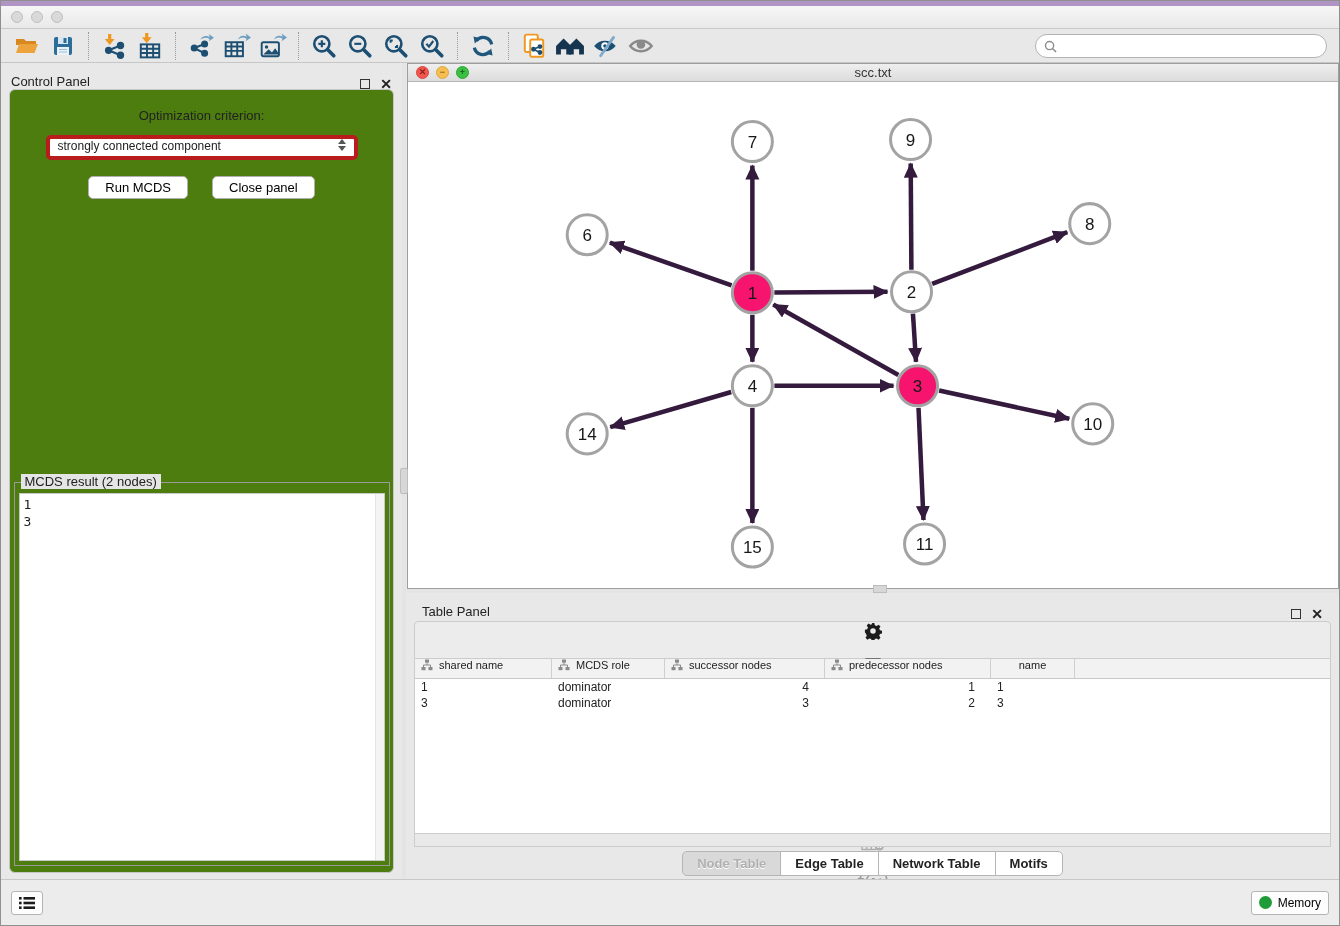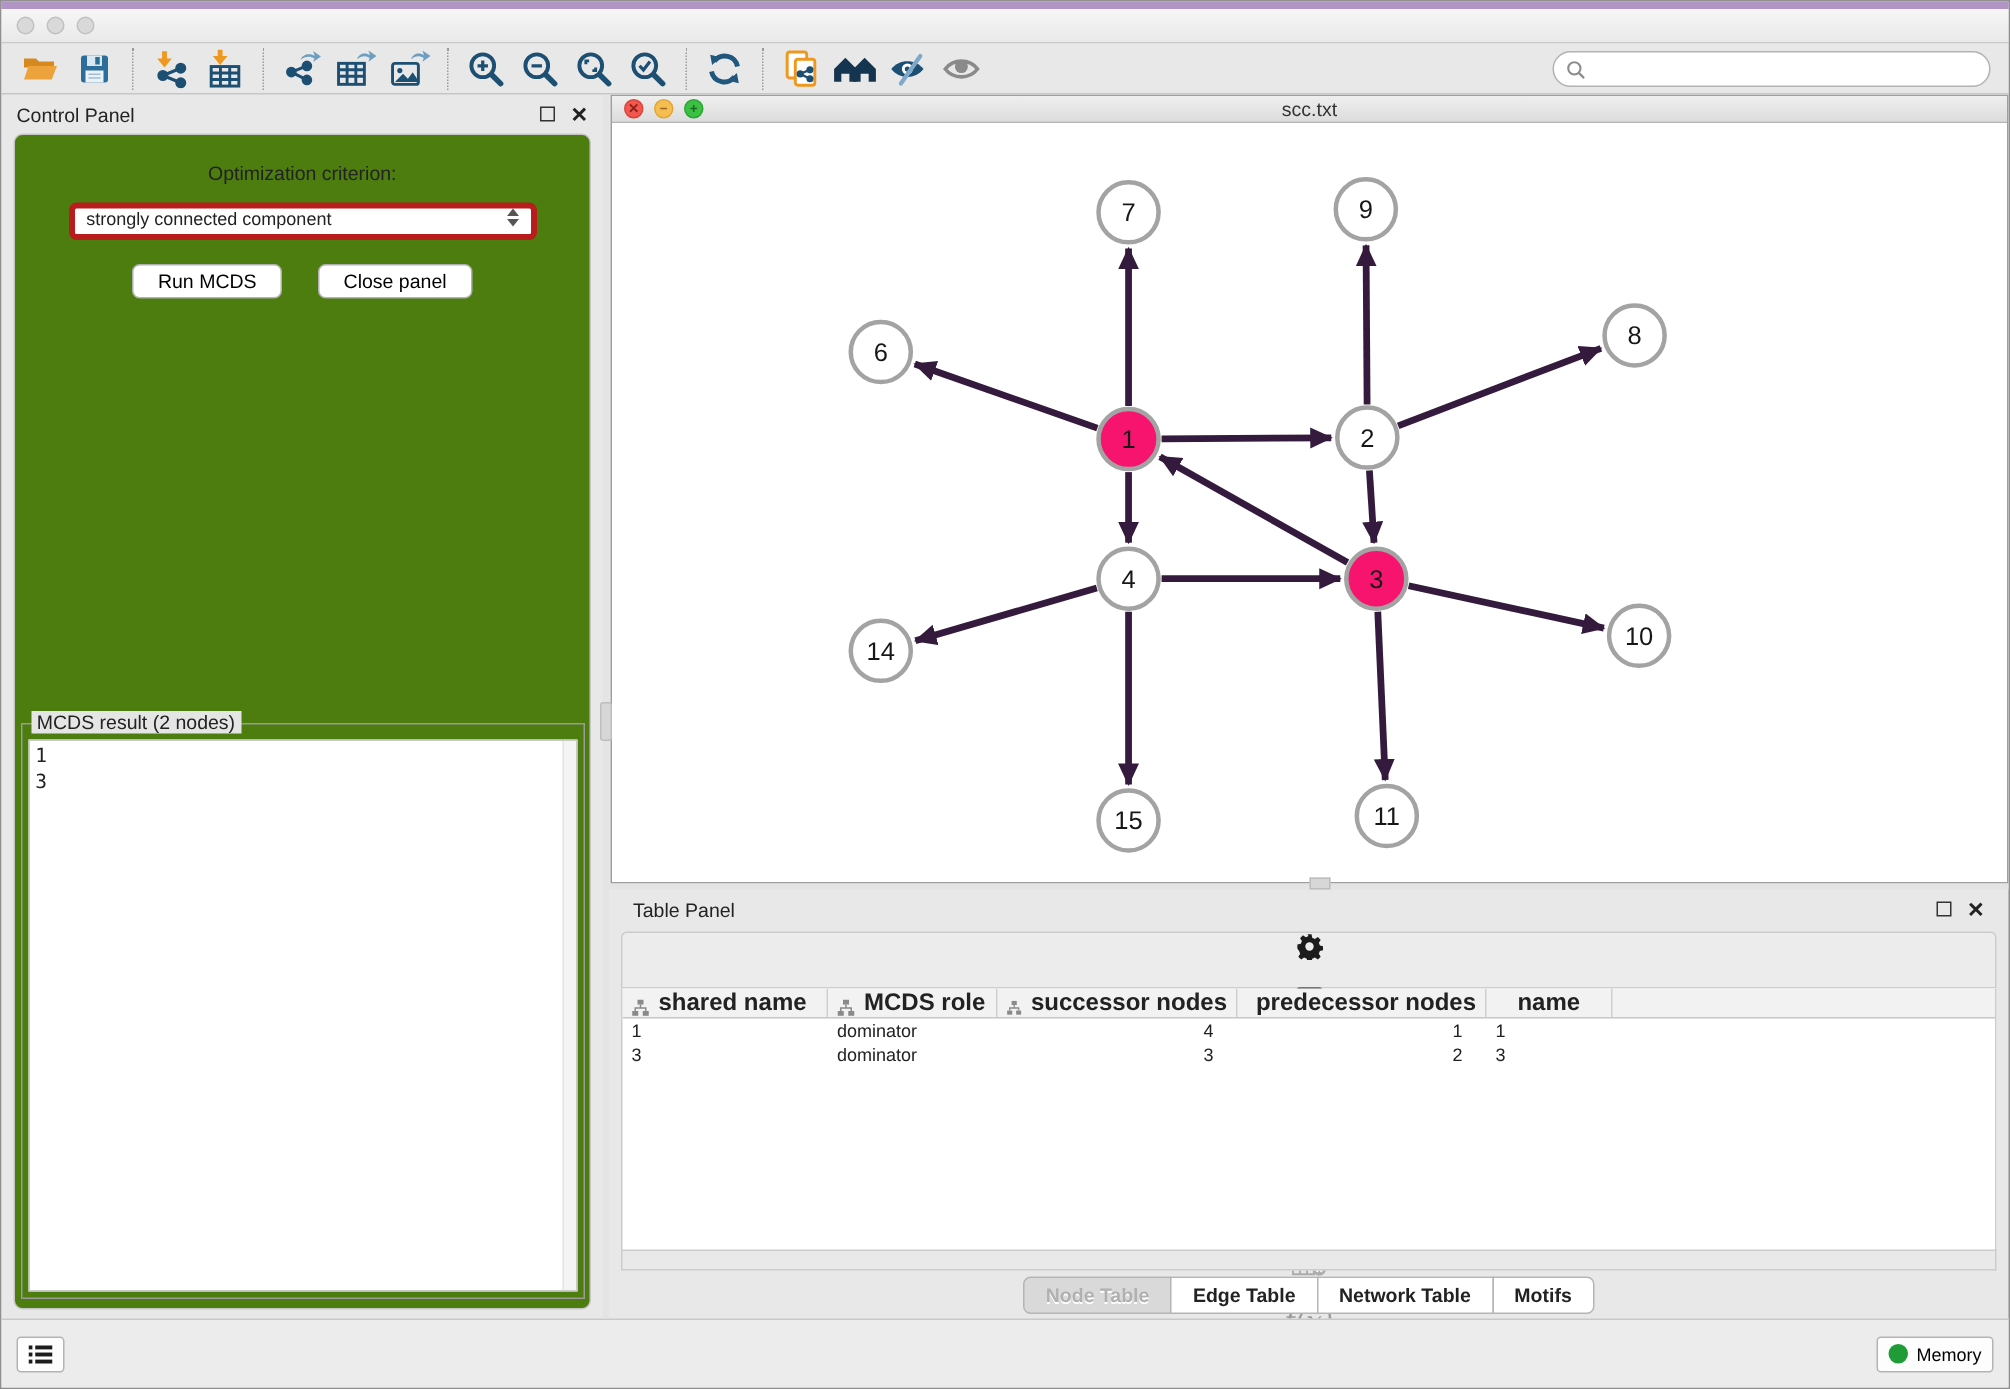--- a/index.html
+++ b/index.html
@@ -21,21 +21,21 @@
   .search-wrap { position:absolute; right:12px; top:5px; width:292px; height:24px; background:#fff; border:1px solid #b3b3b3; border-radius:12px; display:flex; align-items:center; padding:0 8px; }
   .search-wrap input { border:none; outline:none; flex:1; font-size:12px; font-family:"Liberation Sans",sans-serif; margin-left:5px; background:transparent; }
 
   
   .main { flex:1; display:flex; min-height:0; }
   .vsplit { width:4px; background:#e4e4e4; position:relative; }
   .vsplit .handle { position:absolute; top:405px; left:-2px; width:8px; height:26px; background:#d7d7d7; border:1px solid #bdbdbd; border-radius:2px; }
 
   
   .control-panel { width:401px; display:flex; flex-direction:column; background:#e8e8e8; }
-  .panel-head { height:26px; display:flex; align-items:center; padding:0 10px; }
+  .panel-head { height:26px; display:flex; align-items:flex-end; padding:0 10px; }
   .panel-head .ph-title { flex:1; font-size:13px; color:#222; }
   .ph-icons { display:flex; gap:10px; align-items:center; }
   .float-box { width:10px; height:10px; border:1.6px solid #333; display:inline-block; }
   .close-x { font-size:14px; font-weight:bold; color:#222; line-height:10px; cursor:pointer; }
   .cp-tabs { display:flex; justify-content:center; gap:0; height:22px; margin-top:2px; }
   .cp-tab { padding:2px 14px; background:#fff; border:1px solid #aaa; border-bottom:none; border-radius:4px 4px 0 0; font-size:13px; margin:0 1px; cursor:pointer; }
   .cp-tab.active { background:#e6e6e6; color:#b5b5b5; border-color:#c9c9c9; }
   .cp-content { flex:1; margin:0 8px 6px 8px; background:#4d7c0f; border:1px solid #c6c6c6; border-radius:6px; display:flex; flex-direction:column; align-items:center; padding-top:18px; }
   .opt-label { font-size:13px; margin-bottom:12px; }
   .select-box { width:312px; height:25px; background:#fff; border:4px solid #b91c1c; border-radius:5px; display:flex; padding:0 8px; font-size:12px; cursor:pointer; }
@@ -67,21 +67,21 @@
   .hsplit .handle { position:absolute; left:50%; top:-4px; width:14px; height:8px; background:#d7d7d7; border:1px solid #bdbdbd; }
 
   
   .table-panel { flex:1; display:flex; flex-direction:column; padding:0 6px; min-height:0; }
   .tp-toolbar { margin:2px 2px 0 2px; height:38px; background:#ececec; border:1px solid #ccc; border-radius:4px 4px 0 0; display:flex; align-items:center; padding:0 10px; gap:18px;flex-direction:column; }
   .tpi { background:none; border:none; display:flex; align-items:center; justify-content:center; cursor:pointer; height:26px; }
   .tpi.disabled { cursor:default; }
   .fx-label { font-family:"DejaVu Serif", serif; font-style:italic; font-size:19px; color:#9a9a9a; }
   .tp-table { flex:1; background:#fff; border:1px solid #ccc; border-top:none; margin:0 2px; overflow:hidden; display:flex; flex-direction:column; }
   .tbl-head { display:flex; background:#f2f2f2; border-bottom:1px solid #c8c8c8; height:20px; }
-  .th-cell { display:flex; align-items:flex-end; font-size:16px; border-right:1px solid #cfcfcf; padding:0 6px; gap:6px; overflow:hidden; white-space:nowrap;font-weight:bold; }
+  .th-cell { display:flex; align-items:flex-start; font-size:11px; border-right:1px solid #cfcfcf; padding:0 6px; gap:6px; overflow:hidden; white-space:nowrap; }
   .th-cell.center { justify-content:center; }
   .tbl-row { display:flex; height:16px; }
   .td-cell { font-size:12px; padding:0 6px; white-space:nowrap; overflow:hidden; line-height:16px; }
   .td-cell.right { text-align:right; padding-right:16px; }
   .hscroll { height:13px; background:#e9e9e9; border:1px solid #ccc; border-top:none; margin:0 2px; }
   .tp-tabs { height:32px; display:flex; justify-content:center; align-items:center; }
   .tp-tab { padding:4px 14px; background:#fff; border:1px solid #b5b5b5; font-size:13px; font-weight:bold; margin-left:-1px; cursor:pointer; }
   .tp-tab:first-child { border-radius:5px 0 0 5px; margin-left:0; }
   .tp-tab:last-child { border-radius:0 5px 5px 0; }
   .tp-tab.active { background:#d9d9d9; color:#b0b0b0; text-shadow:0 1px 0 #fff; }

